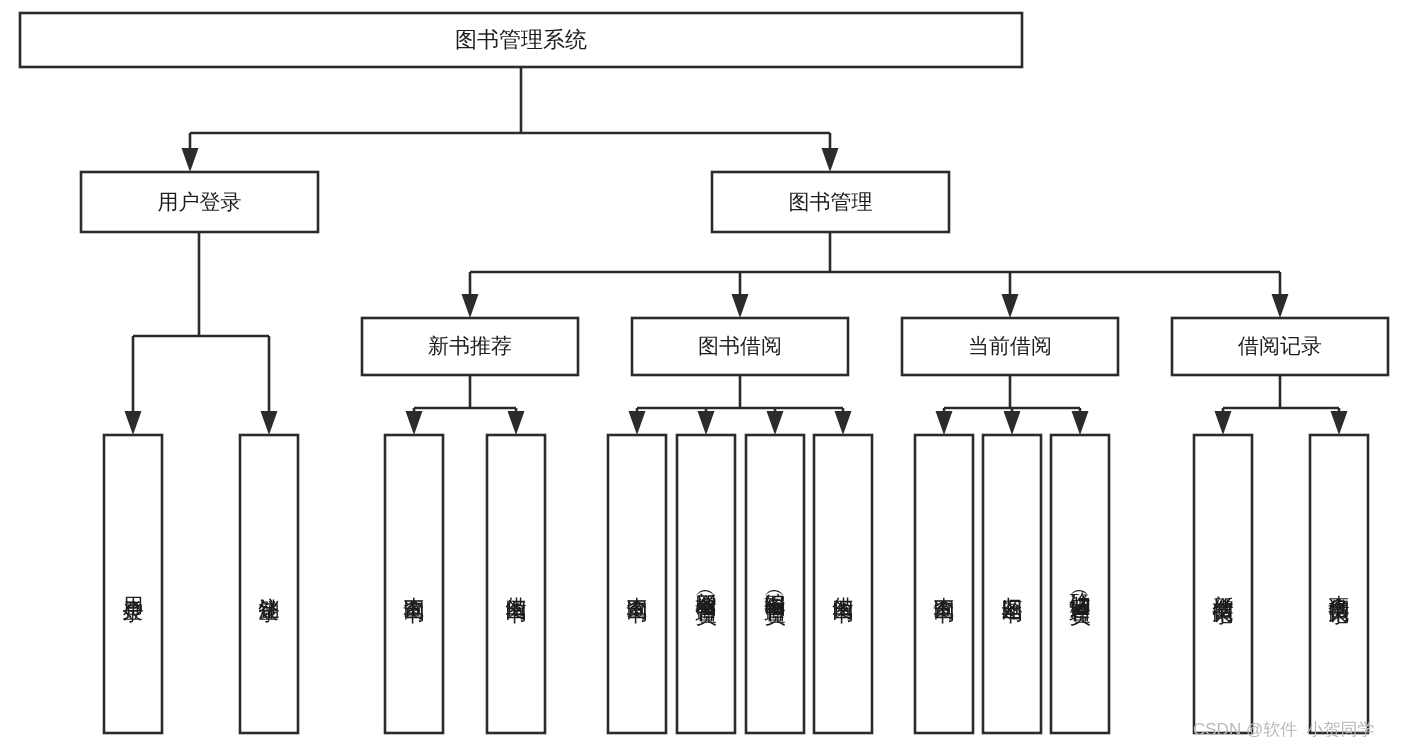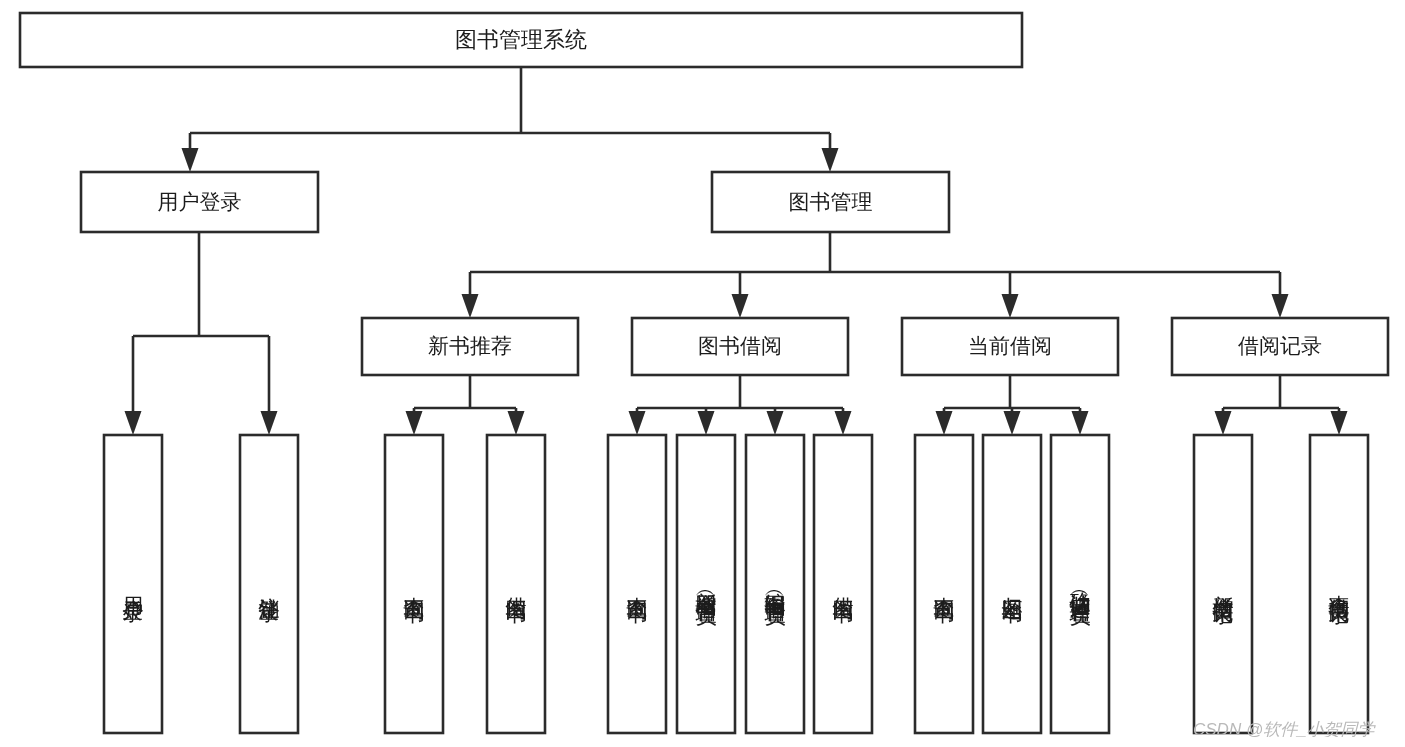--- a/index.html
+++ b/index.html
@@ -72,21 +72,20 @@
     position: absolute;
     background: transparent;
   }
   .watermark {
     position: absolute;
     font-family: "Liberation Sans", "DejaVu Sans", sans-serif;
     font-size: 17px;
     color: #b9b9b9;
     white-space: nowrap;
     user-select: none;
-    font-style: italic;
   }
 </style>
 </head>
 <body>
 
 <div id="diagram-root">
   <svg class="diagram-canvas" viewBox="0 0 1405 747">
     <g id="connectors-layer">
         <g>
           <path d="M521 67 L521 133" class="connector-line"></path>

